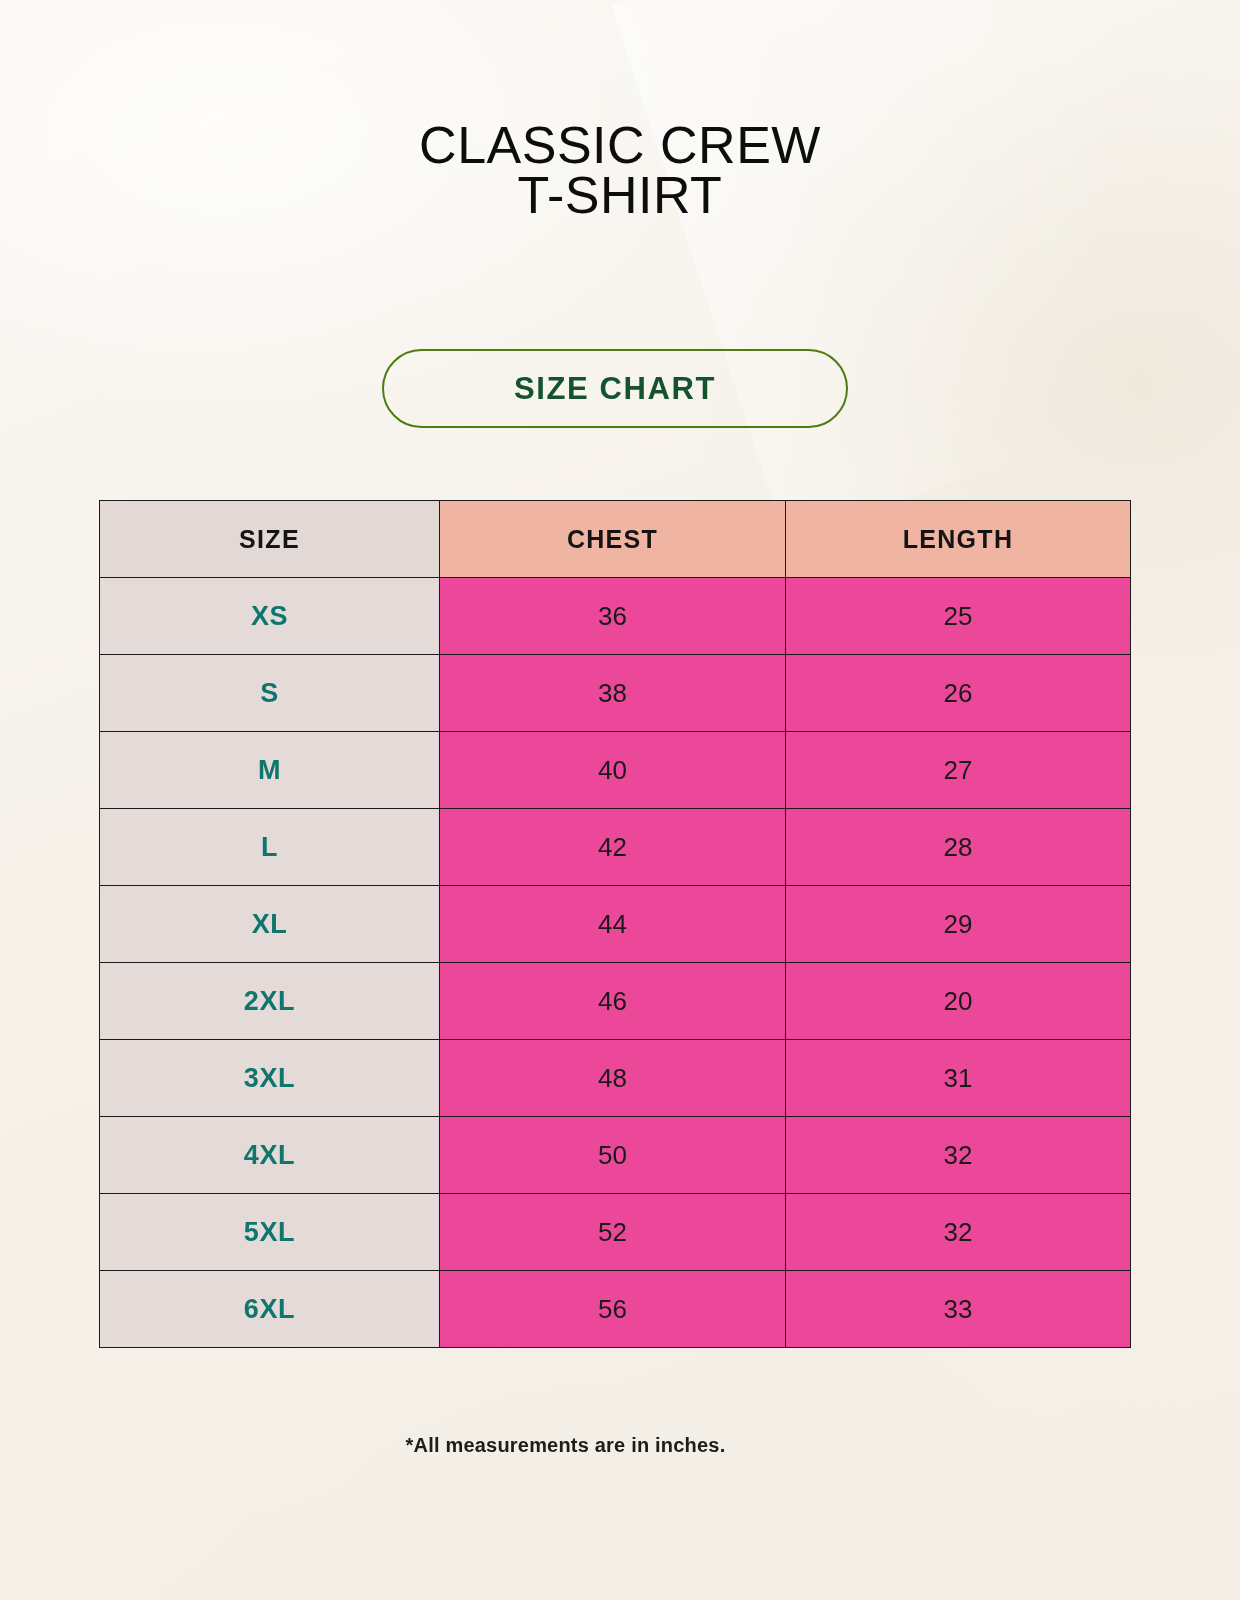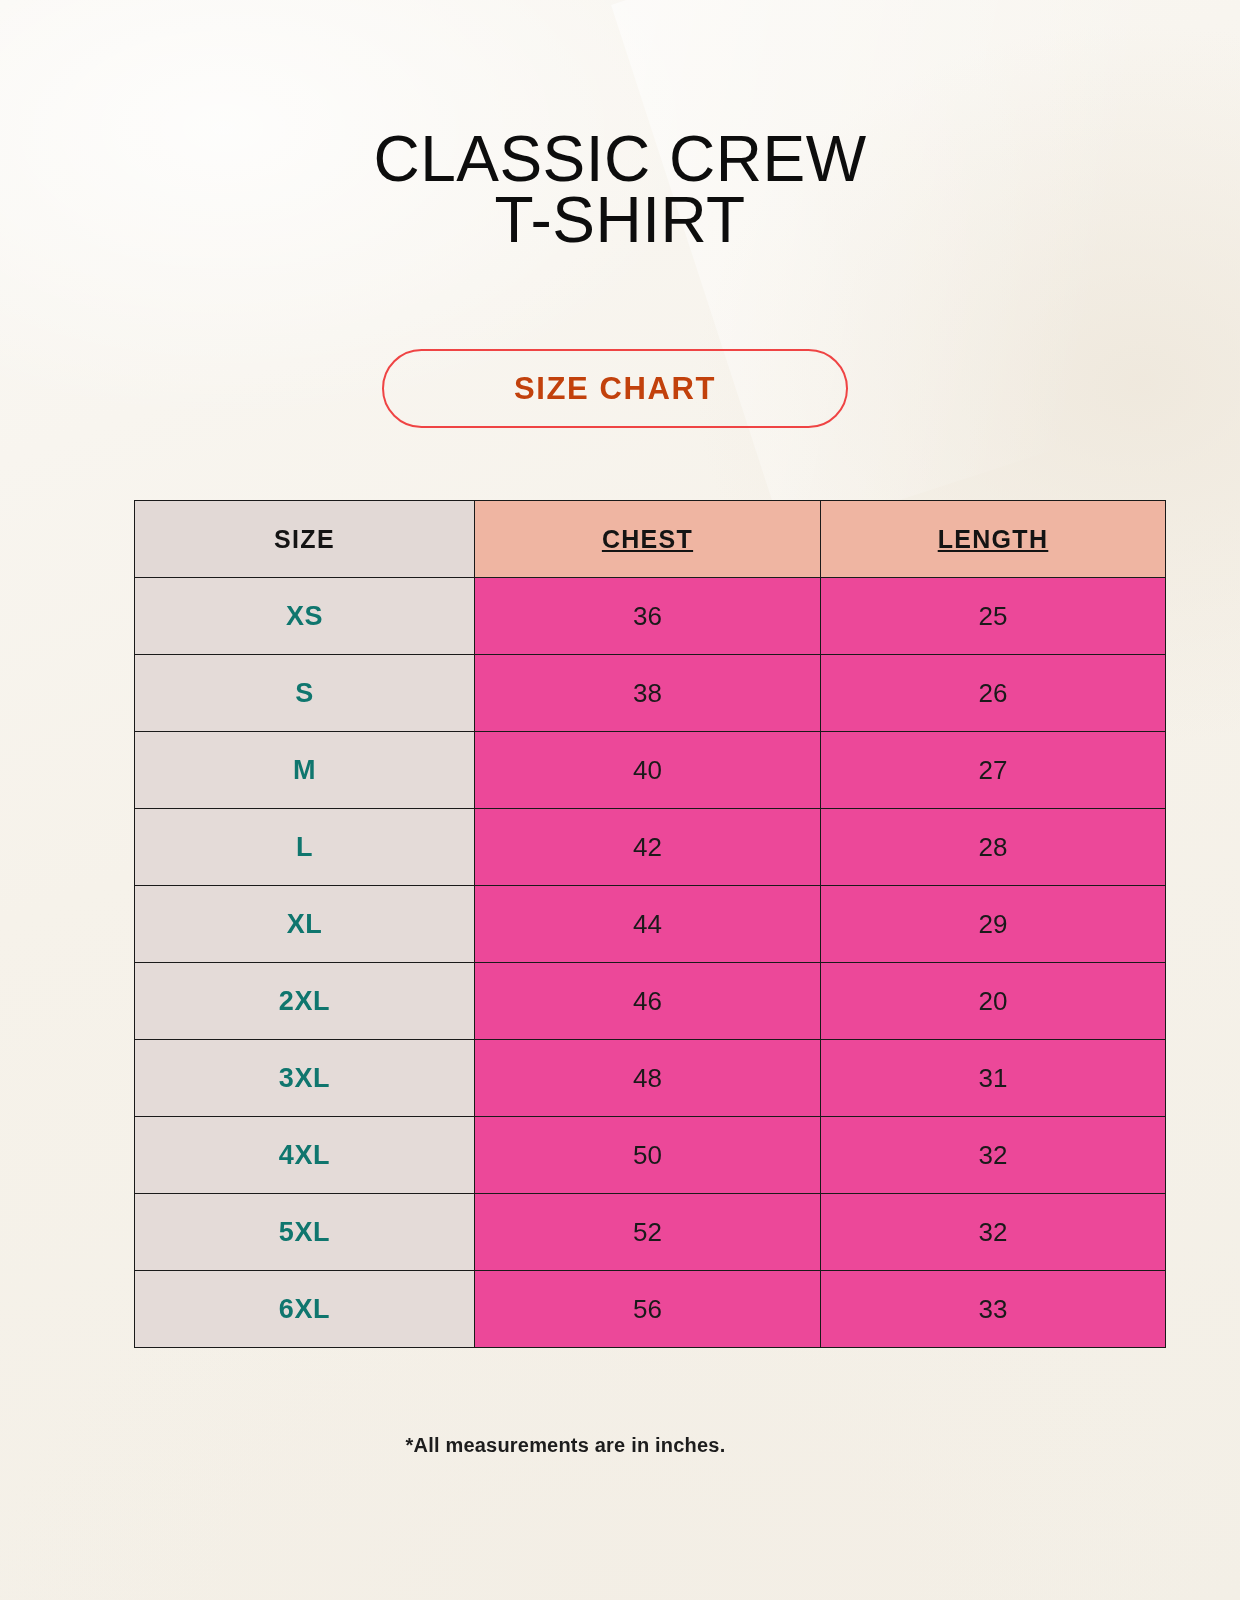--- a/index.html
+++ b/index.html
@@ -38,57 +38,56 @@
     position: relative;
     width: 1240px;
     height: 1600px;
   }
   .title {
     position: absolute;
     top: 86px;
     left: 0;
     width: 1240px;
     text-align: center;
-    font-size: 64px;
+    font-size: 52px;
     line-height: 0.96;
     letter-spacing: 0.5px;
     color: #0d0d0d;
     font-weight: 400;
   }
   .title .line2 {
     display: block;
   }
   .pill {
     position: absolute;
     top: 349px;
     left: 382px;
     width: 466px;
     height: 79px;
-    border: 2px solid #ef4444;
+    border: 2px solid #4d7c0f;
     border-radius: 40px;
     box-sizing: border-box;
     display: flex;
     align-items: center;
     justify-content: center;
     font-size: 31px;
     font-weight: 700;
     letter-spacing: 1.6px;
-    color: #c2410c;
+    color: #14532d;
   }
   .table-wrap {
     position: absolute;
     top: 500px;
     left: 99px;
     width: 1031px;
   }
   table.size-table {
     border-collapse: collapse;
     width: 100%;
     table-layout: fixed;
-    margin-left: 35px;
   }
   table.size-table th,
   table.size-table td {
     border: 1.5px solid #1a1a1a;
     height: 77px;
     text-align: center;
     vertical-align: middle;
     box-sizing: border-box;
   }
   col.c-size { width: 340px; }
@@ -100,21 +99,20 @@
     font-weight: 700;
     letter-spacing: 1.3px;
     color: #141414;
   }
   thead th.head-size {
     background: #e2d9d6;
   }
   thead th.head-chest,
   thead th.head-length {
     background: #efb5a2;
-    text-decoration: underline;
   }
   tbody td.cell-size {
     background: #e4dbd8;
     font-size: 27px;
     font-weight: 700;
     letter-spacing: 0.6px;
     color: #0f766e;
   }
   tbody td.cell-val {
     background: #ec4899;

